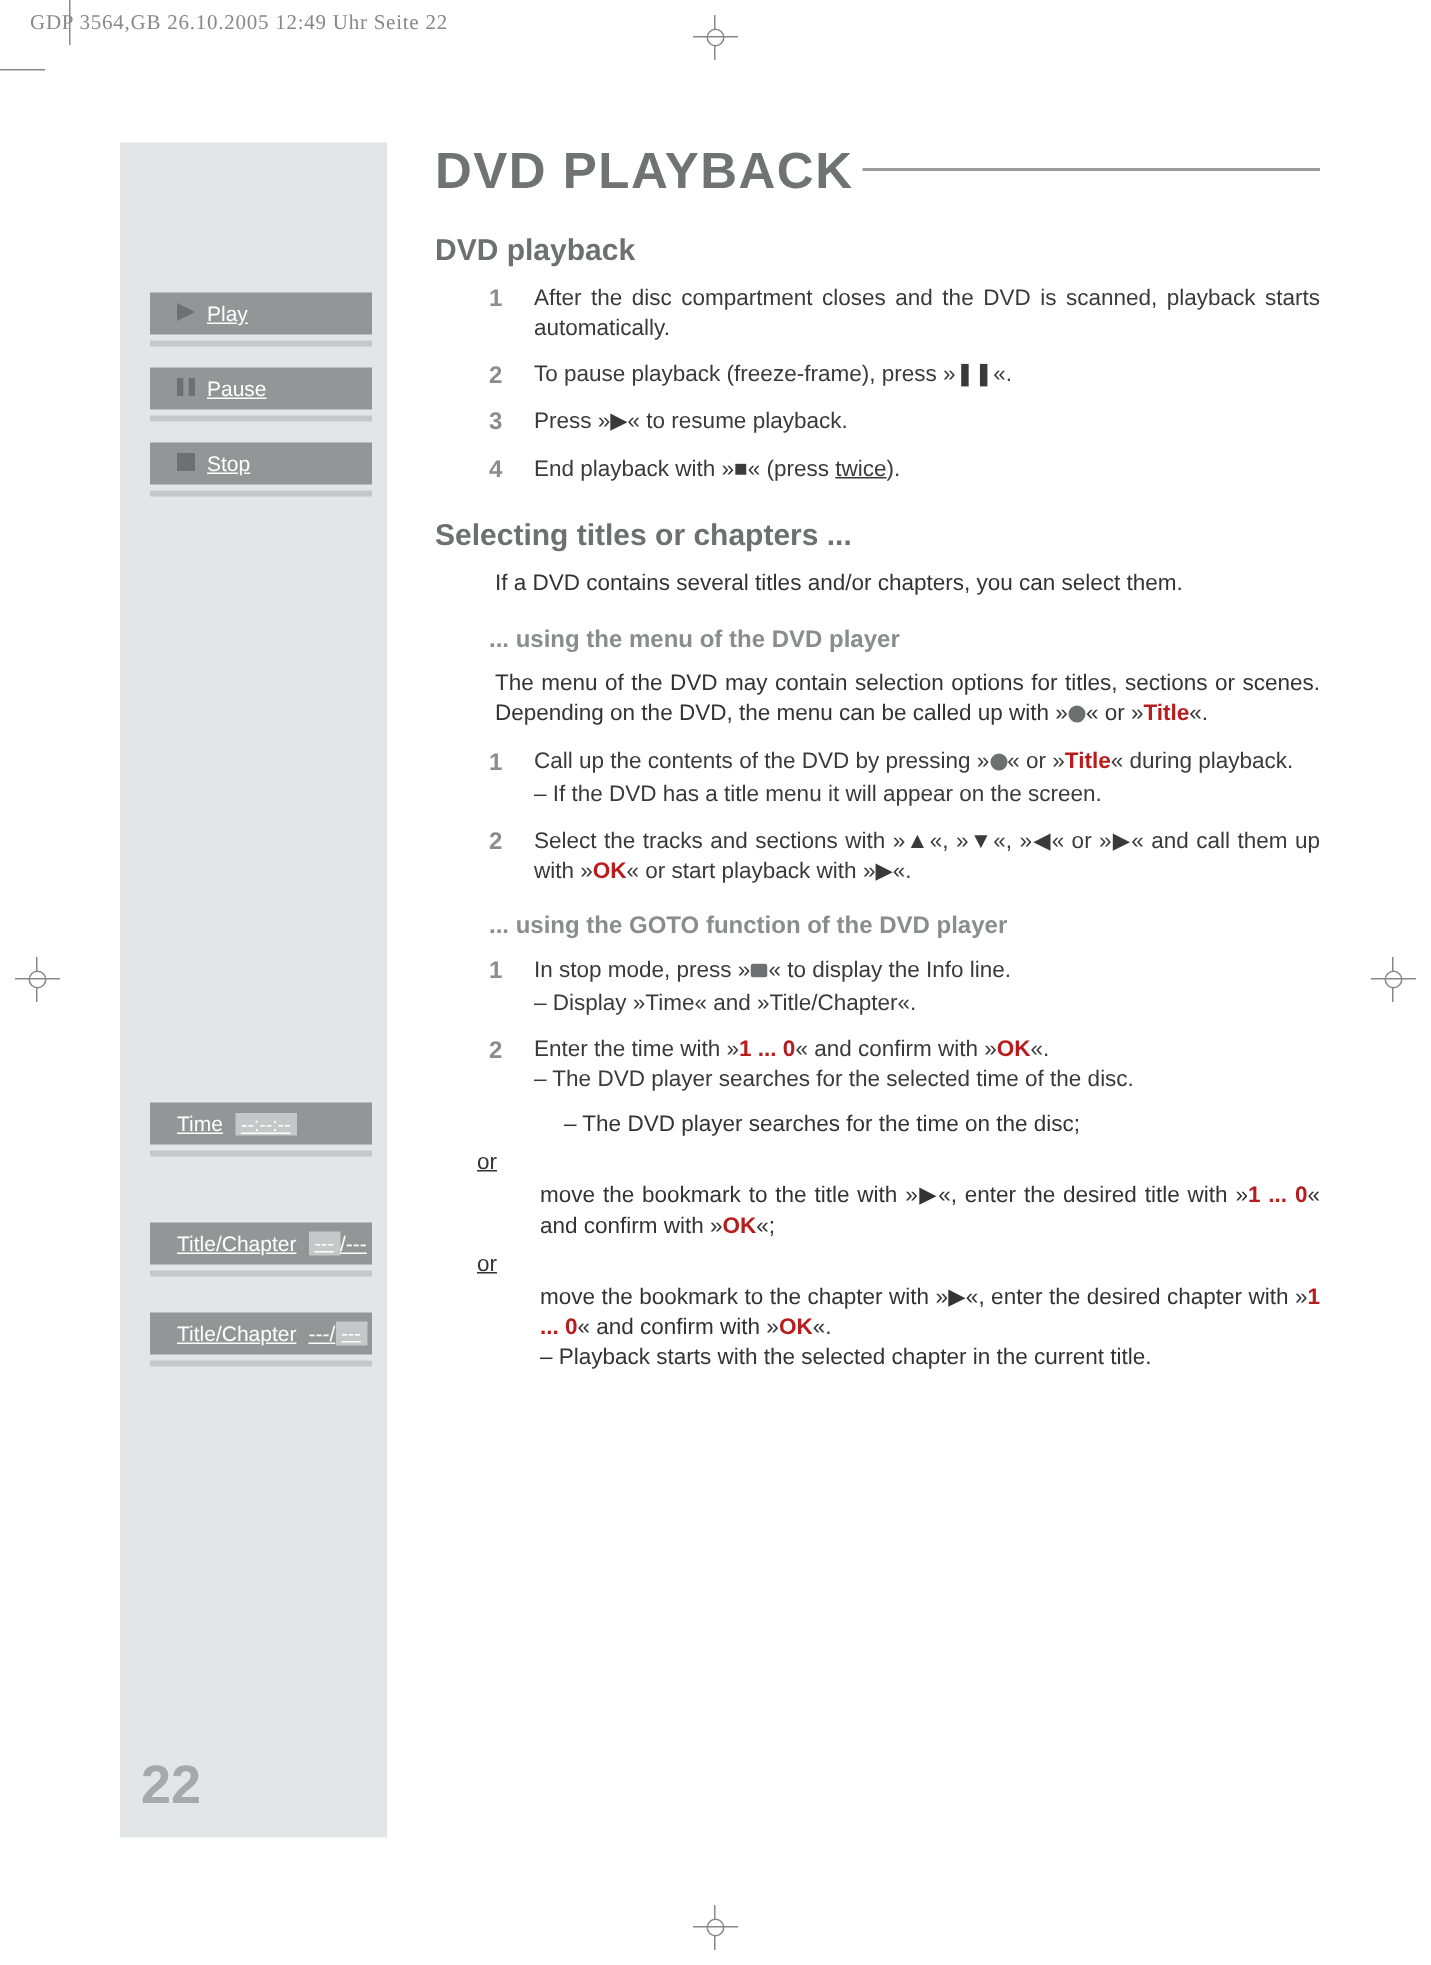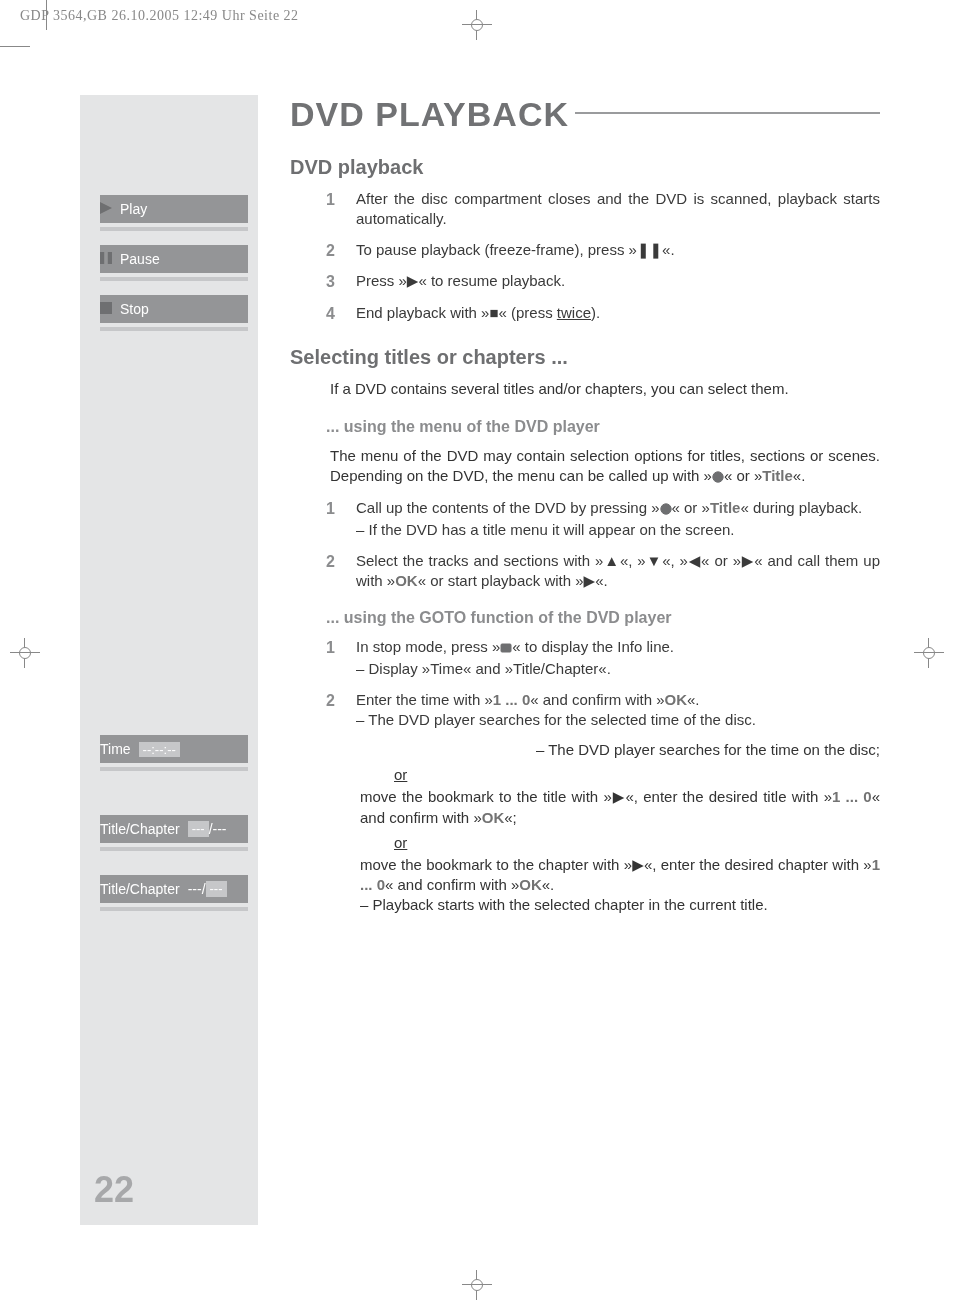--- a/index.html
+++ b/index.html
@@ -69,24 +69,25 @@
     width: 178px;
     background: #e4e5e6;
     min-height: 1130px;
     padding: 100px 0 0 0;
     position: relative;
   }
   .tag {
     background: #949597;
     color: #fff;
     font-size: 14px;
-    padding: 6px 0;
+    padding: 6px 18px;
     margin: 0 10px 4px 20px;
     display:flex; align-items:center; gap:8px;
     white-space: nowrap;
+    text-decoration: underline;
   }
   .tag .hl {
     background:#c6c7c9; color:#fff;
     padding: 0 4px;
     font-size:13px;
   }
   .underslab {
     height:4px; background:#c6c7c9;
     margin: 0 10px 14px 20px;
   }
@@ -116,27 +117,27 @@
   h3.sub {
     font-size:16px; font-weight:800; color:#8b8c8e;
     margin: 18px 0 6px 36px;
   }
   ol.num { list-style:none; margin: 10px 0 0 36px; }
   ol.num > li { display:flex; gap:16px; margin-bottom: 10px; font-size:15px; line-height:1.35; color:#3a3a3a;}
   ol.num > li .n { color:#8b8c8e; font-weight:800; min-width:14px; font-size:16px;}
   ol.num > li .body { flex:1; text-align: justify;}
   .para { margin: 10px 0 0 40px; font-size:15px; line-height:1.35; text-align:justify;}
   .indent { margin-left: 70px; font-size:15px; line-height:1.35; text-align:justify; margin-top:4px;}
-  .indent2 { margin-left: 86px; font-size:15px; line-height:1.35; margin-top:2px;text-align:right;}
+  .indent2 { margin-left: 86px; font-size:15px; line-height:1.35; margin-top:2px;}
   .u { text-decoration: underline; }
-  .g { color:#737373; font-weight:800;}
+  .g { color:#b91c1c; font-weight:800;}
   .iconbox { display:inline-block; vertical-align:-2px;}
   svg.ico { width:12px; height:12px; }
   svg.ico path, svg.ico rect, svg.ico polygon, svg.ico circle { fill:#6e6f71; }
-  .or { margin-left:104px; font-size:15px; text-decoration:underline; margin-top:6px; margin-bottom:2px;}
+  .or { margin-left:28px; font-size:15px; text-decoration:underline; margin-top:6px; margin-bottom:2px;}
 </style>
 </head>
 <body>
 
 <div class="print-header">GDP 3564,GB  26.10.2005  12:49 Uhr  Seite 22</div>
 <div class="crop-line-top"></div>
 <div class="crop-line-top2"></div>
 <div class="crop-top">
     <div class="circ"></div>
   </div>

